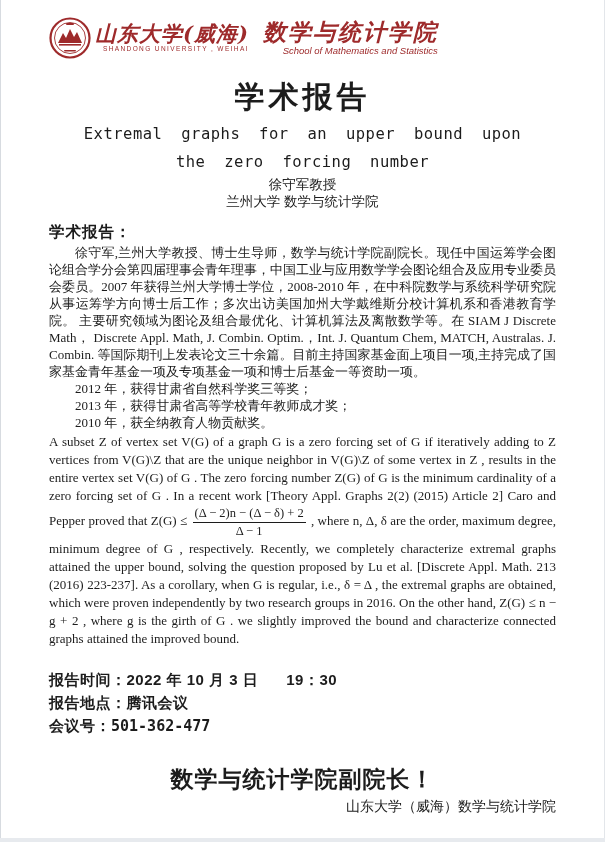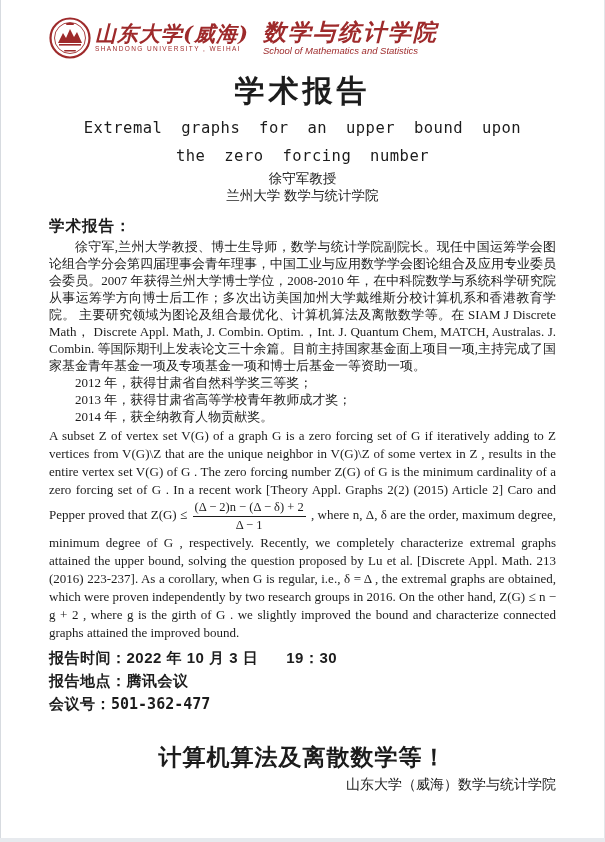--- a/index.html
+++ b/index.html
@@ -18,21 +18,22 @@
     border-left: 1px solid #d7dbe0;
     border-right: 1px solid #e3e6ea;
     padding: 14px 48px 0 48px;
   }
   
   .header {
     display: flex;
     align-items: center;
     gap: 10px;
     height: 48px;
-    margin-bottom: 12px;
+    margin-bottom: 18px;
+    text-align: right;
   }
   .logo-group { display: flex; align-items: center; gap: 4px; }
   .seal { width: 42px; height: 42px; flex: 0 0 auto; }
   .univ-names { display: flex; flex-direction: column; line-height: 1; }
   .univ-cn {
     font-family: "DejaVu Serif", serif;
     font-size: 21px;
     font-weight: bold;
     font-style: italic;
     color: #9e2a2b;
@@ -122,21 +123,21 @@
     display: inline-block;
     vertical-align: middle;
     text-align: center;
     font-size: 12.5px;
     line-height: 15px;
     margin: 1px 2px;
   }
   .frac .num { display: block; border-bottom: 1px solid #1c1c1c; padding: 0 2px 1px 2px; }
   .frac .den { display: block; padding-top: 1px; }
   
-  .meta-block { margin-top: 4px; }
+  .meta-block { margin-top: 20px; }
   .meta-line {
     font-family: "Liberation Sans", sans-serif;
     font-size: 15px;
     font-weight: bold;
     line-height: 23px;
     letter-spacing: 0.5px;
   }
   .meta-line .mono-val { font-family: "DejaVu Sans Mono", monospace; letter-spacing: 0; }
   .clock-gap { display: inline-block; width: 28px; }
   
@@ -187,37 +188,37 @@
   <div class="en-title first">Extremal graphs for an upper bound upon</div>
   <div class="en-title">the zero forcing number</div>
 
   <div class="speaker">徐守军教授</div>
   <div class="affiliation">兰州大学 数学与统计学院</div>
 
   <div class="section-heading bio-heading">学术报告：</div>
   <p class="bio-para">徐守军,兰州大学教授、博士生导师，数学与统计学院副院长。现任中国运筹学会图论组合学分会第四届理事会青年理事，中国工业与应用数学学会图论组合及应用专业委员会委员。2007 年获得兰州大学博士学位，2008-2010 年，在中科院数学与系统科学研究院从事运筹学方向博士后工作；多次出访美国加州大学戴维斯分校计算机系和香港教育学院。 主要研究领域为图论及组合最优化、计算机算法及离散数学等。在 SIAM J Discrete Math， Discrete Appl. Math, J. Combin. Optim.，Int. J. Quantum Chem, MATCH, Australas. J. Combin. 等国际期刊上发表论文三十余篇。目前主持国家基金面上项目一项,主持完成了国家基金青年基金一项及专项基金一项和博士后基金一等资助一项。</p>
   <div class="award-line">2012 年，获得甘肃省自然科学奖三等奖；</div>
   <div class="award-line">2013 年，获得甘肃省高等学校青年教师成才奖；</div>
-  <div class="award-line">2014 年，获全纳教育人物贡献奖。</div>
+  <div class="award-line">2010 年，获全纳教育人物贡献奖。</div>
 
   <p class="abstract-body">
     <span class="lead">A subset Z of vertex set V(G) of a graph G is a zero forcing set of G if iteratively adding to Z vertices from V(G)\Z that are the unique neighbor in V(G)\Z of some vertex in Z , results in the entire vertex set V(G) of G . The zero forcing number Z(G) of G is the minimum cardinality of a zero forcing set of G . In a recent work [Theory Appl. Graphs 2(2) (2015) Article 2] Caro and Pepper proved that</span>
     <span><span>Z(G) ≤ </span><span class="frac"><span class="num">(Δ − 2)n − (Δ − δ) + 2</span><span class="den">Δ − 1</span></span><span> , where n, Δ, δ are the order, maximum degree, minimum degree of G ,</span></span>
     <span>respectively.  Recently, we completely characterize extremal graphs attained the upper bound, solving the question proposed by Lu et al. [Discrete Appl. Math. 213 (2016) 223-237]. As a corollary, when G is regular, i.e., δ = Δ , the extremal graphs are obtained, which were proven independently by two research groups in 2016. On the other hand, Z(G) ≤ n − g + 2 , where g is the girth of G . we slightly improved the bound and characterize connected graphs attained the improved bound.</span>
   </p>
 
   <div class="meta-block">
     <div class="meta-line">
       <span>报告时间：</span><span>2022 年 10 月 3 日</span><span class="clock-gap"></span><span>19：30</span>
     </div>
     <div class="meta-line">
       <span>报告地点：</span><span>腾讯会议</span>
     </div>
     <div class="meta-line">
       <span>会议号：</span><span class="mono-val">501-362-477</span>
     </div>
   </div>
 
-  <div class="welcome">计算机算法及离散数学等！</div>
+  <div class="welcome">数学与统计学院副院长！</div>
 
   <div class="footer-line first">山东大学（威海）数学与统计学院</div>
 
 </div>
 
 </body></html>

